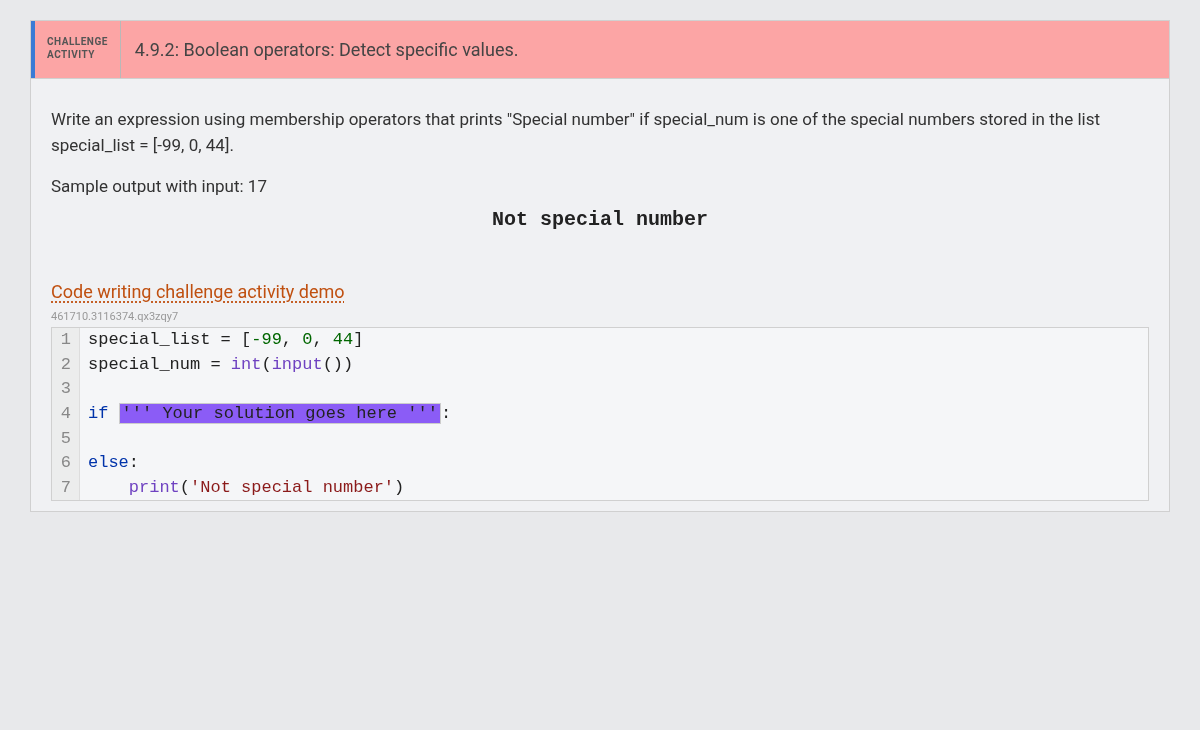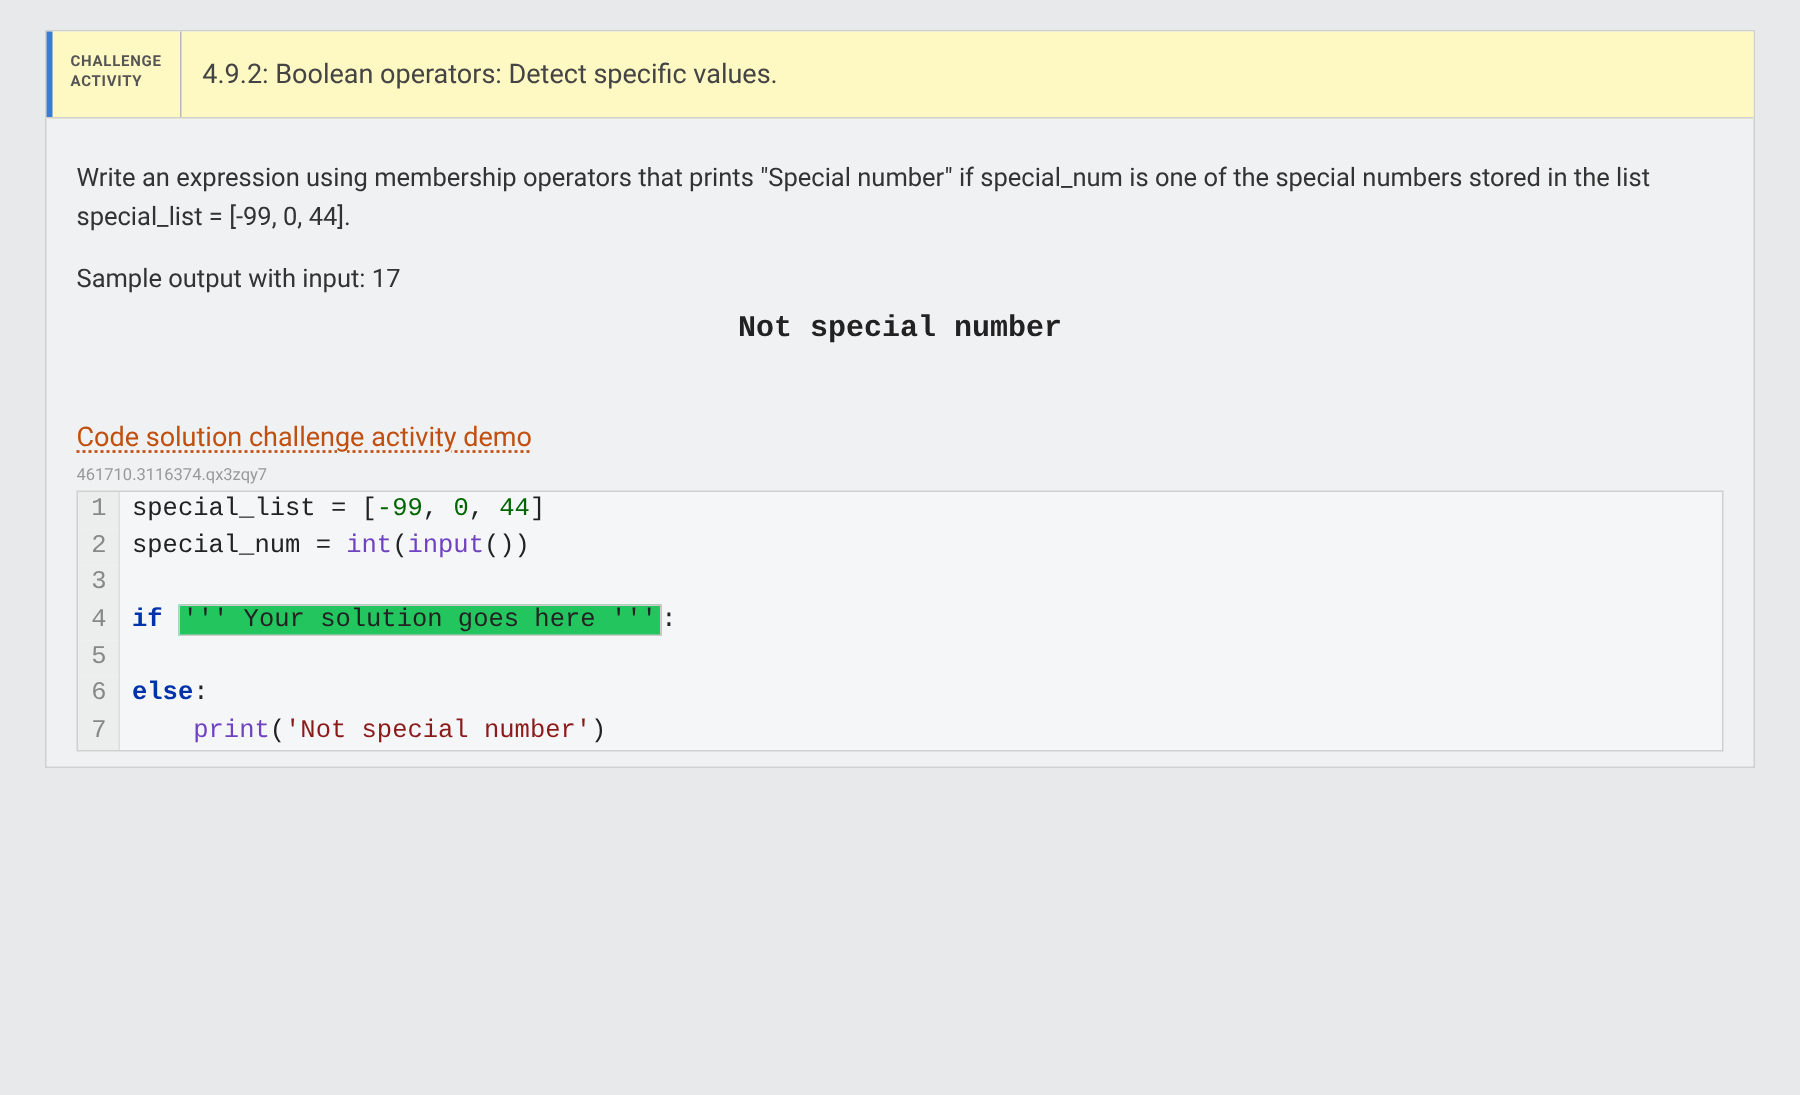--- a/index.html
+++ b/index.html
@@ -15,21 +15,21 @@
       height: 730px;
       padding: 20px 30px;
     }
     .challenge-container {
       background: #f0f1f3;
       border: 1px solid #d0d0d0;
     }
     .challenge-header {
       display: flex;
       align-items: stretch;
-      background: #fef9c3;
+      background: #fca5a5;
       border-bottom: 1px solid #d0d0d0;
     }
     .activity-label {
       font-size: 10px;
       font-weight: 700;
       color: #555;
       letter-spacing: 0.5px;
       line-height: 1.3;
       padding: 14px 12px 14px 12px;
       border-left: 4px solid #3a7bd5;
@@ -95,46 +95,46 @@
       color: #888;
       background: #eceded;
       border-right: 1px solid #ddd;
       user-select: none;
     }
     .line-content {
       padding-left: 8px;
       white-space: pre;
       color: #222;
     }
-    .tok-keyword { color: #0033aa; font-weight: 700; }
+    .tok-keyword { color: #0033aa; font-weight: 400; }
     .tok-number { color: #006600; }
     .tok-builtin { color: #6f42c1; }
     .tok-string { color: #8b1a1a; }
-    .tok-placeholder { background: #22c55e; border: 1px solid #ccc; padding: 0 2px; }
+    .tok-placeholder { background: #8b5cf6; border: 1px solid #ccc; padding: 0 2px; }
   </style>
 </head>
 <body>
 
 <div class="challenge-container">
 
   <div class="challenge-header">
     <div class="activity-label">CHALLENGE
 ACTIVITY</div>
     <div class="challenge-title">4.9.2: Boolean operators: Detect specific values.</div>
   </div>
 
   <div class="challenge-body">
 
     <p class="prompt-text">Write an expression using membership operators that prints "Special number" if special_num is one of the special numbers stored in the list special_list = [-99, 0, 44].</p>
 
     <p class="sample-label">Sample output with input: 17</p>
 
     <p class="sample-output">Not special number</p>
 
-    <a class="demo-link">Code solution challenge activity demo</a>
+    <a class="demo-link">Code writing challenge activity demo</a>
 
     <div class="watermark">461710.3116374.qx3zqy7</div>
 
     <div class="code-editor">
 
       <div class="code-line">
         <div class="line-number">1</div>
         <div class="line-content"><span>special_list</span><span> = </span><span>[</span><span class="tok-number">-99</span><span>, </span><span class="tok-number">0</span><span>, </span><span class="tok-number">44</span><span>]</span></div>
       </div>
 

